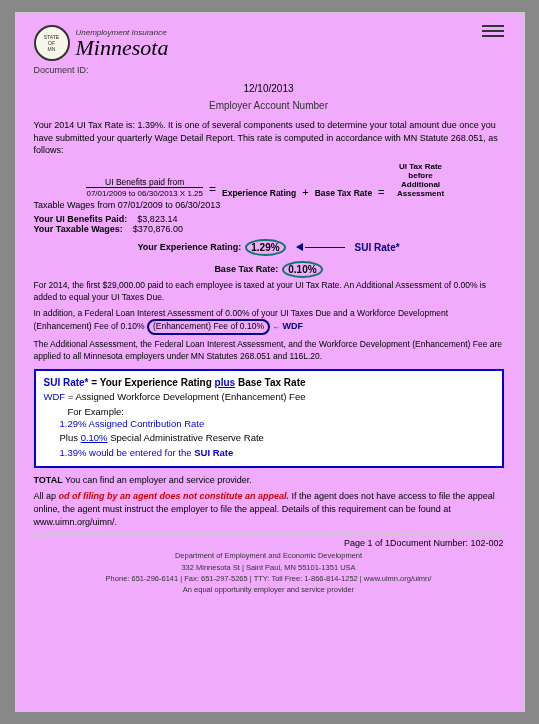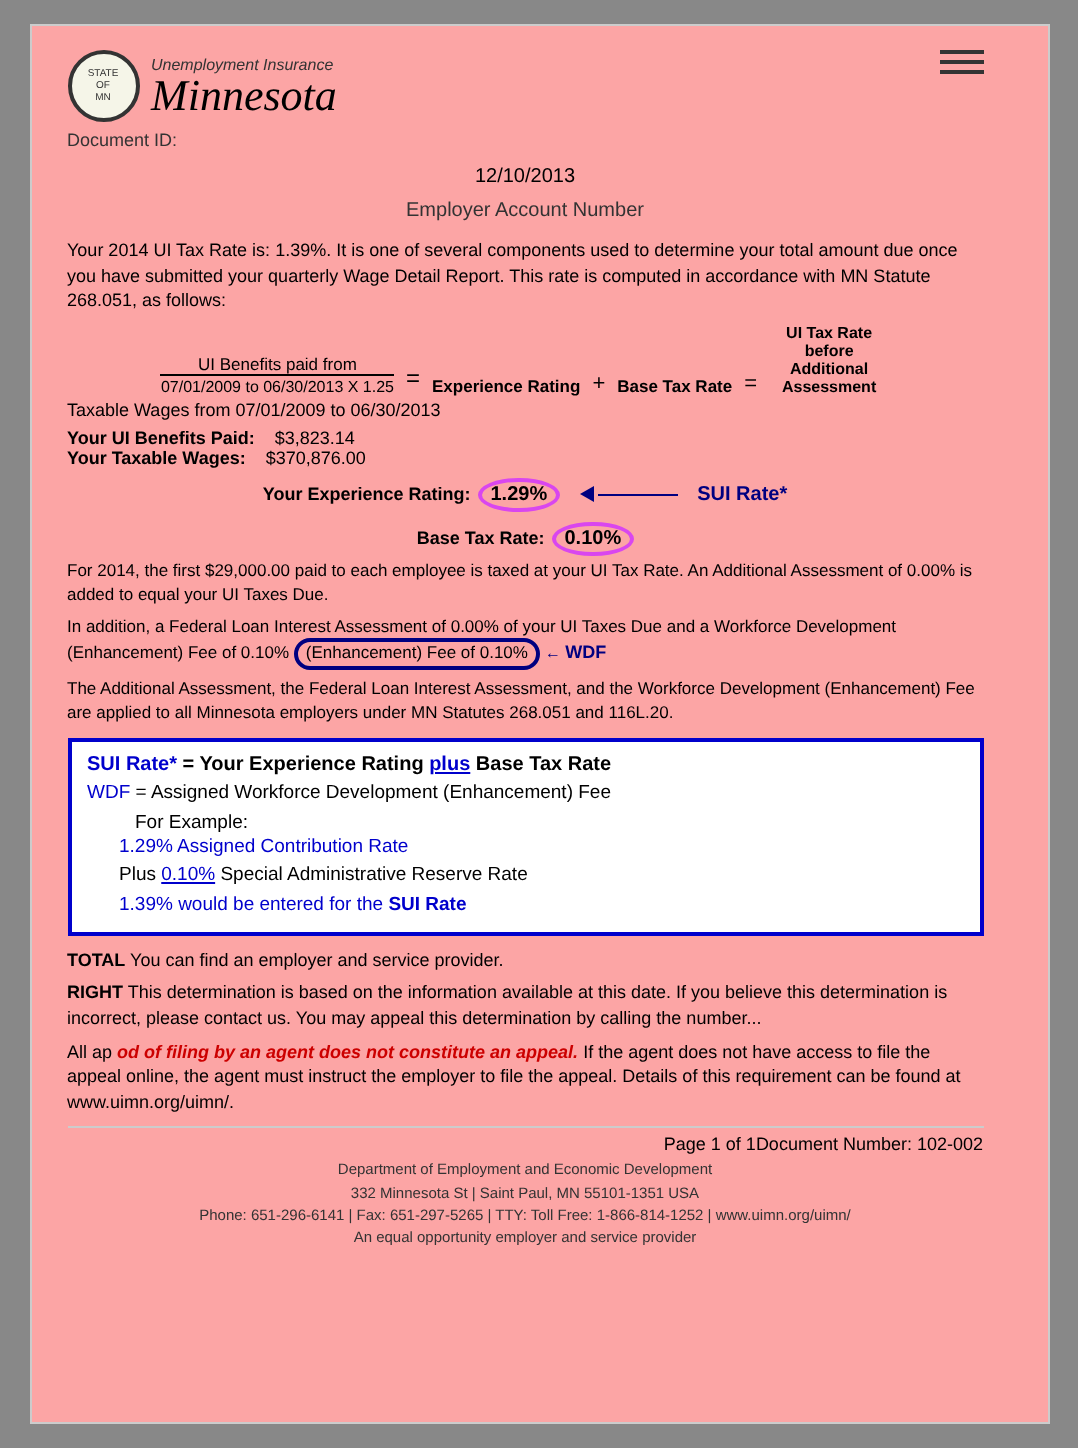--- a/index.html
+++ b/index.html
@@ -9,23 +9,23 @@
       background: #888;
       display: flex;
       justify-content: center;
       align-items: flex-start;
       font-family: Arial, sans-serif;
       font-size: 10px;
     }
     .page {
       width: 510px;
       min-height: 700px;
-      background: #fca5a5;
+      background: #f0abfc;
       margin: 12px auto;
-      padding: 12px 32px 10px 18px;
+      padding: 12px 20px 10px 18px;
       border: 1px solid #ccc;
       position: relative;
     }
     .header-row {
       display: flex;
       align-items: flex-start;
       justify-content: space-between;
       margin-bottom: 4px;
     }
     .logo-area {
@@ -127,21 +127,21 @@
     .benefits-row {
       display: flex;
       gap: 10px;
       font-size: 9px;
     }
     .benefits-label {
       font-weight: bold;
     }
     .circled {
       display: inline-block;
-      border: 2px solid #d946ef;
+      border: 2px solid #0f766e;
       border-radius: 50%;
       padding: 1px 4px;
       font-weight: bold;
       font-size: 10px;
       color: #000;
     }
     .sui-arrow-label {
       color: #000080;
       font-weight: bold;
       font-size: 10px;
@@ -422,24 +422,20 @@
         <span class="blue bold">SUI Rate</span>
       </div>
     </div>
   </div>
 
   <div class="total-section">
     <span class="total-label">TOTAL</span>
     <span>You can find an employer and service provider.</span>
   </div>
 
-  <div class="rights-section">
-    <span class="rights-label">RIGHT</span>
-    <span>This determination is based on the information available at this date. If you believe this determination is incorrect, please contact us. You may appeal this determination by calling the number...</span>
-  </div>
 
   <div class="all-appeals">
     <span>All ap</span>
     <span class="bold-italic-red">od of filing by an agent does not constitute an appeal.</span>
     <span> If the agent does not have access to file the appeal online, the agent must instruct the employer to file the appeal. Details of this requirement can be found at www.uimn.org/uimn/.</span>
   </div>
 
   <div class="footer-page">
     <span>Page 1 of 1</span>
     <span>Document Number: 102-002</span>

